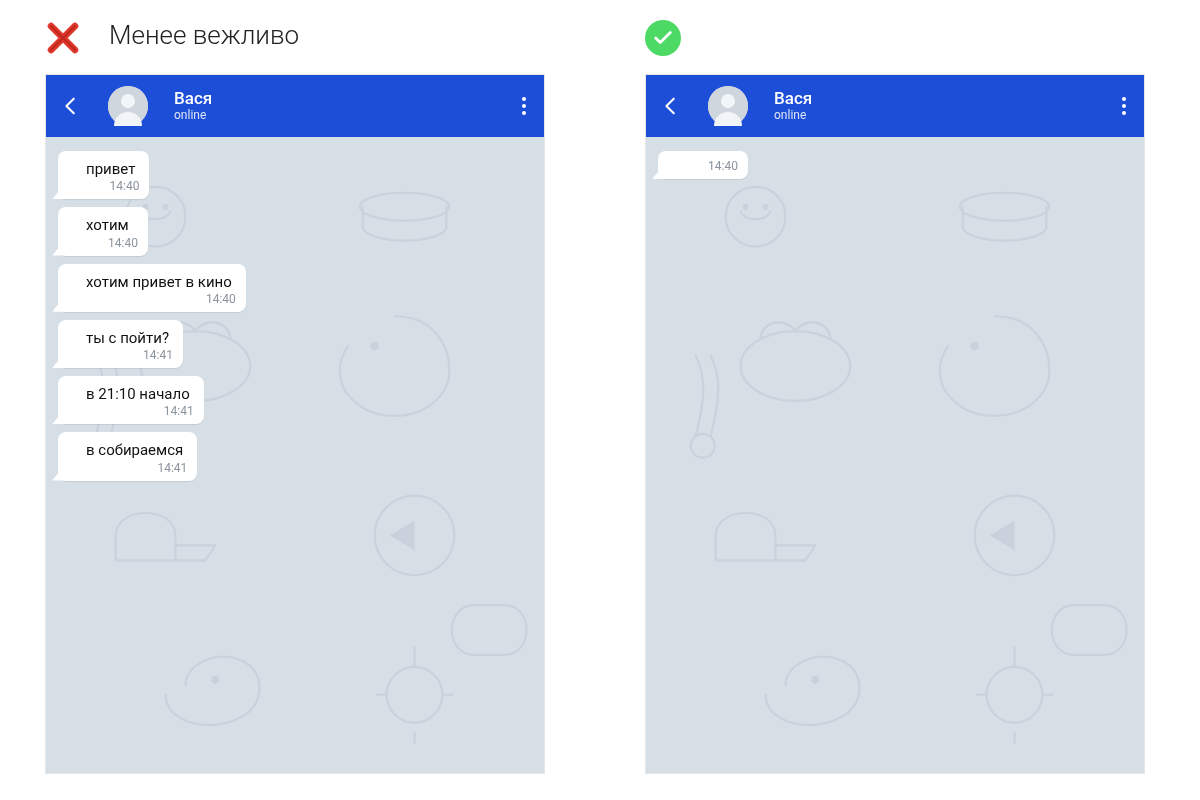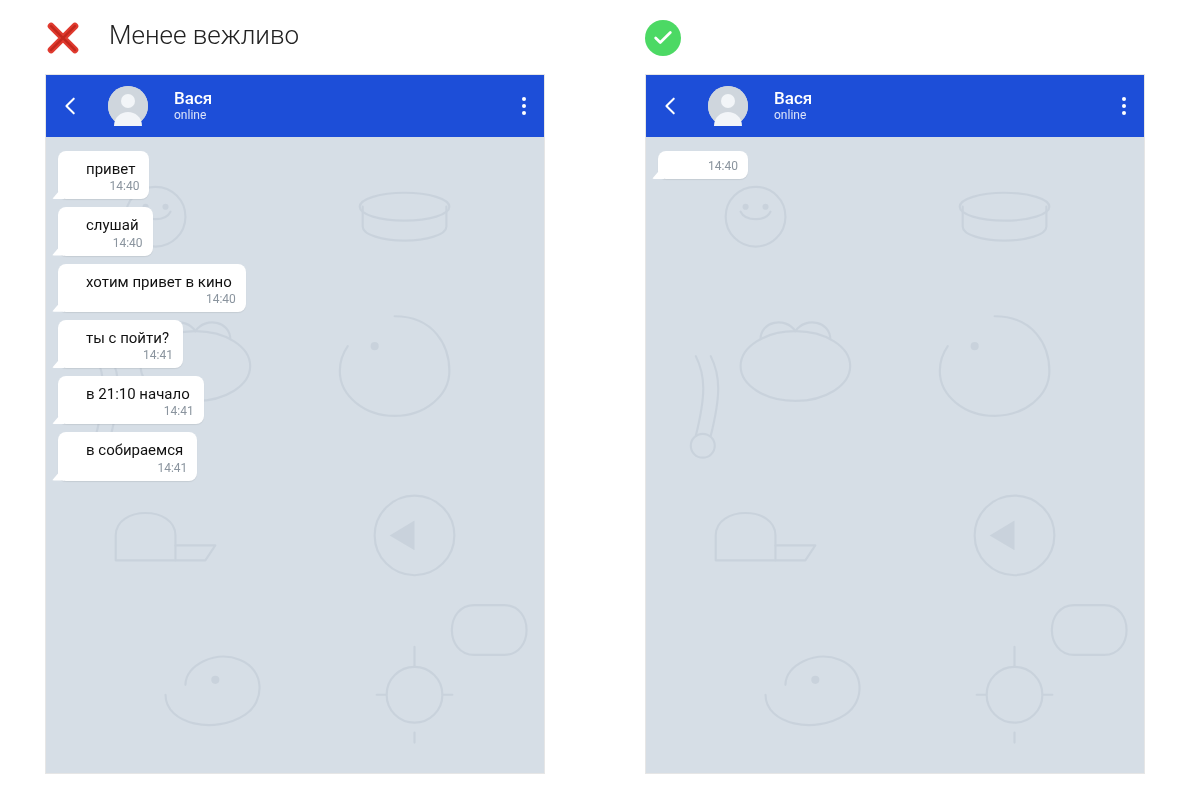--- a/index.html
+++ b/index.html
@@ -197,21 +197,21 @@
               <circle cx="57" cy="310" r="12"></circle>
             <path d="M430 470c-30 0-30 50 0 50h30c30 0 30-50 0-50z"></path>
           </g>
         </svg>
         <div class="msgs" id="msgs-left">
             <div class="bubble">
               <div class="text">привет</div>
               <div class="time">14:40</div>
             </div>
             <div class="bubble">
-              <div class="text">слушай</div>
+              <div class="text">хотим</div>
               <div class="time">14:40</div>
             </div>
             <div class="bubble">
               <div class="text">хотим привет в кино</div>
               <div class="time">14:40</div>
             </div>
             <div class="bubble">
               <div class="text">ты с пойти?</div>
               <div class="time">14:41</div>
             </div>

